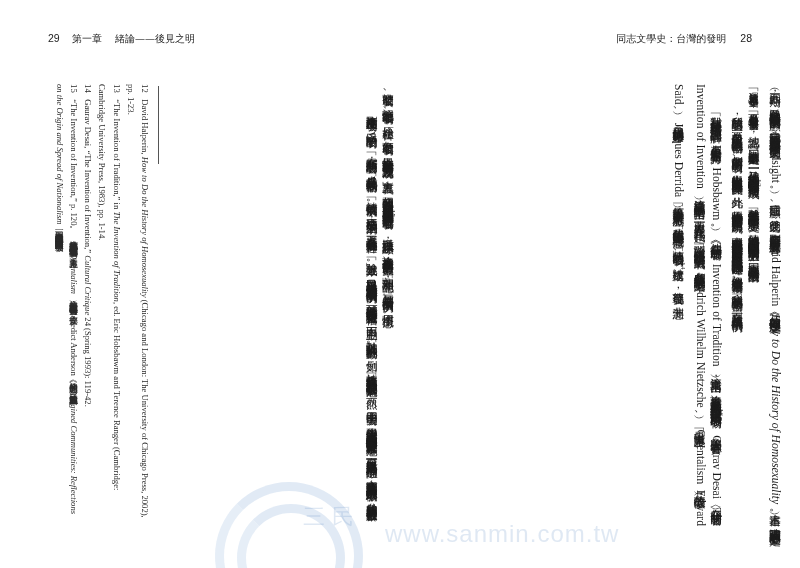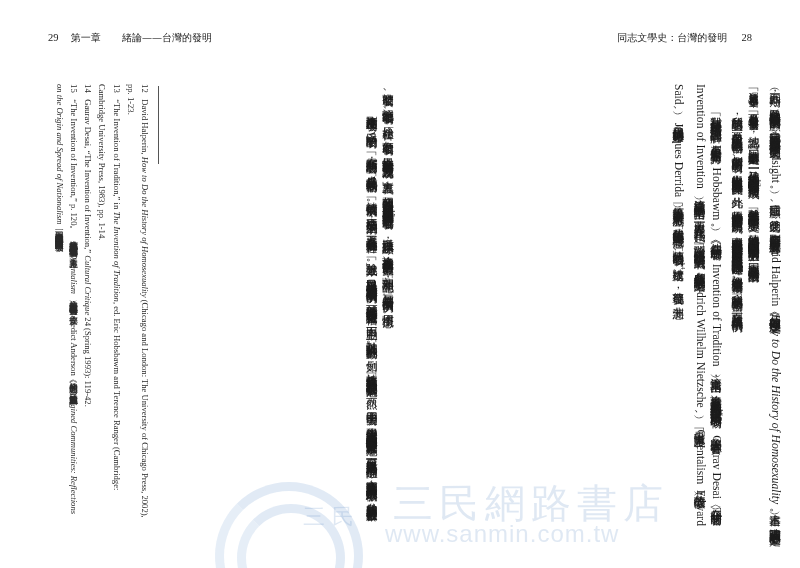--- a/index.html
+++ b/index.html
@@ -1,24 +1,24 @@
 <!DOCTYPE html>
 <html><head>
 <meta charset="utf-8">
 <style>
   html, body { margin:0; padding:0; }
   body {
     width:800px; height:568px; background:#ffffff; position:relative; overflow:hidden;
     font-family: "DejaVu Serif", "Liberation Serif", serif; color:#1a1a1a;
   }
   .header { position:absolute; top:31px; font-size:10px; line-height:14px; white-space:nowrap; color:#222; }
-  .header .num { font-family: Liberation Serif, serif; font-size:10.5px; }
+  .header .num { font-family: Liberation Sans, sans-serif; font-size:10.5px; }
   .header-left { left:48px; }
   .header-left .num { margin-right:9px; }
-  .header-left .chap { margin-right:18px;text-align:center; }
+  .header-left .chap { margin-right:10px;text-align:center; }
   .header-right { right:48px; }
   .header-right .num { margin-left:11px; }
 
   .vbody {
     position:absolute; writing-mode: vertical-rl; -webkit-writing-mode: vertical-rl;
     font-size:11.6px; line-height:16.4px; letter-spacing:0.6px; text-align:justify;
     color:#1c1c1c;
   }
   .vbody p { margin:0; text-indent:0; }
   .vbody p.indent { text-indent:2em; }
@@ -45,21 +45,21 @@
   .wm-text { position:absolute; left:178px; top:4px; font-size:40px; color:rgba(110,150,200,0.22); font-family:"DejaVu Serif", serif; letter-spacing:6px; white-space:nowrap; }
   .wm-url { position:absolute; left:170px; top:48px; font-size:24px; color:rgba(110,150,200,0.22); font-family:"Liberation Sans", sans-serif; letter-spacing:1px; white-space:nowrap; }
   .wm-small { position:absolute; left:88px; top:30px; font-size:22px; color:rgba(110,150,200,0.22); }
 </style>
 </head>
 <body>
 
 <div class="header header-left">
   <span class="num">29</span>
   <span class="chap">第一章</span>
-  <span>緒論——台灣的發明</span>
+  <span>緒論——後見之明</span>
 </div>
 
 <div class="header header-right">
   <span>同志文學史：台灣的發明</span>
   <span class="num">28</span>
 </div>
 
 <div class="vbody page-right" id="rightPage">
     <p><span class="">（五四時期），以及跟後來的時期對於晚清文學的「回顧」。這種回顧行為就是《同志文學史》一再啟用的「後見之明」（</span><span class="latin">hindsight</span><span class="">）。這種回顧、後見之明，剛好應合了同志歷史研究者黑普林（</span><span class="latin">David Halperin</span><span class="">）的《如何做同性戀歷史》（</span><span class="latin ital">How to Do the History of Homosexuality</span><span class="">）這本書。該書強調同志的歷史並不是「</span><span class="small">理所當然地早就存在歷史中</span><span class="">」、並不是「</span><span class="small">只是被動等著被人發掘全貌</span><span class="">」；他認為，同志的歷史是「</span><span class="small">被做出來的</span><span class="">」、被一代又一代的讀者和評論者以後見之明所「發明」並「補綴」而成</span><sup class="fn">12</sup><span class="">。雖然黑普林在談「同志史」而不是「同志文學史」，他的說法還是影響我醞釀出「同志文學史是台灣的發明」的主張：同志文學史就是在台灣「做出來的」。</span></p>
     <p class="indent"><span class="">我所談的發明，並不是一般口語中讓人引以為傲的「器物」，例如所謂的中國四大發明、中學生出國參加發明比賽的得獎作品。此外，「川味牛肉麵是台灣的發明（而不是四川的傳統）」、「中國餐廳在美國提供的幸運籤餅是美國的發明（而不是中國的傳統）」這一類挑戰常識的說法也饒富趣味，但這些發明畢竟還是器物。我談的發明不是「器物」，而是被視為「傳統」的「慣例」。</span></p>
@@ -75,15 +75,14 @@
     <p class="fn-item"><span class="fn-num">12 </span><span class="latin">David Halperin, </span><span class="latin ital">How to Do the History of Homosexuality</span><span class="latin"> (Chicago and London: The University of Chicago Press, 2002), pp. 1-23.</span></p>
     <p class="fn-item"><span class="fn-num">13 </span><span class="latin">“The Invention of Tradition,” in </span><span class="latin ital">The Invention of Tradition</span><span class="latin">, ed. Eric Hobsbawm and Terence Ranger (Cambridge: Cambridge University Press, 1983), pp. 1-14.</span></p>
     <p class="fn-item"><span class="fn-num">14 </span><span class="latin">Gaurav Desai, “The Invention of Invention,” </span><span class="latin ital">Cultural Critique</span><span class="latin"> 24 (Spring 1993): 119-42.</span></p>
     <p class="fn-item"><span class="fn-num">15 </span><span class="latin">“The Invention of Invention,” p. 120。</span><span class="">我推測他是說這兩本書的研究主題畢竟也是傳統怎麼被發明。《東方主義》（</span><span class="latin ital">Orientalism</span><span class="">）的主題顯然就是東方主義如何在西方被發明，安德森（</span><span class="latin">Benedict Anderson</span><span class="">）的《想像的共同體：民族主義的起源與散布》（</span><span class="latin ital">Imagined Communities: Reflections on the Origin and Spread of Nationalism</span><span class="">）則一再強調民族主義是在「被殖民過的」南美洲（而不是在「殖民別人的」歐洲）被發明。</span></p>
   </div>
 
 <div class="watermark">
   <div class="wm-arc" style="left:0px; top:10px; width:130px; height:130px;"></div>
   <div class="wm-arc" style="left:22px; top:32px; width:90px; height:90px;"></div>
   <div class="wm-small">三 民</div>
-  <div class="wm-text">三民網路書店</div>
   <div class="wm-url">www.sanmin.com.tw</div>
 </div>
 
 </body></html>

